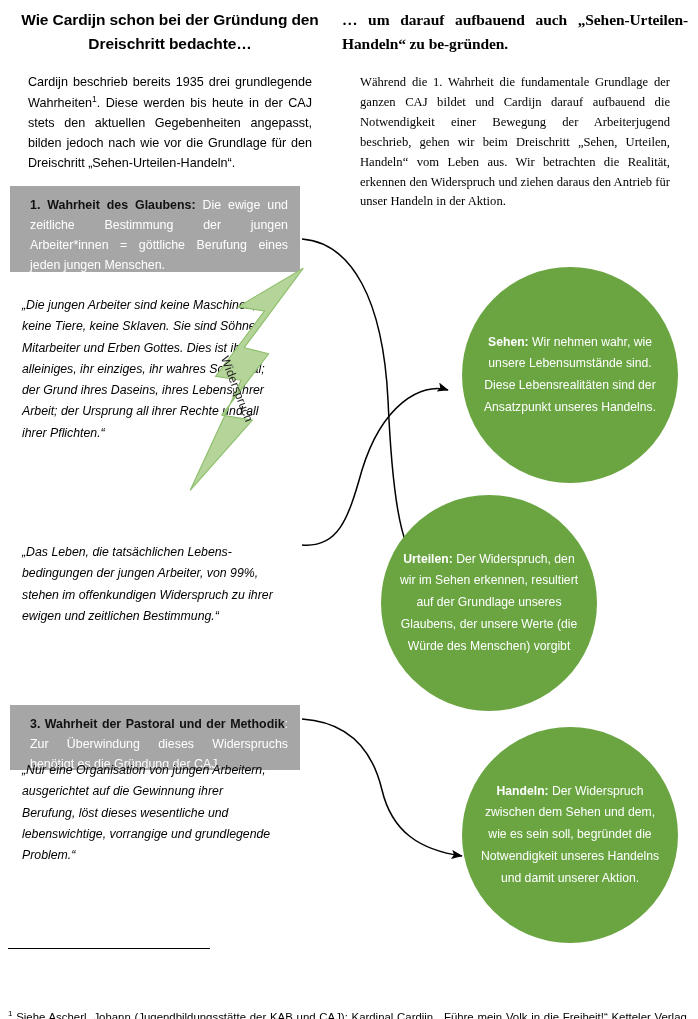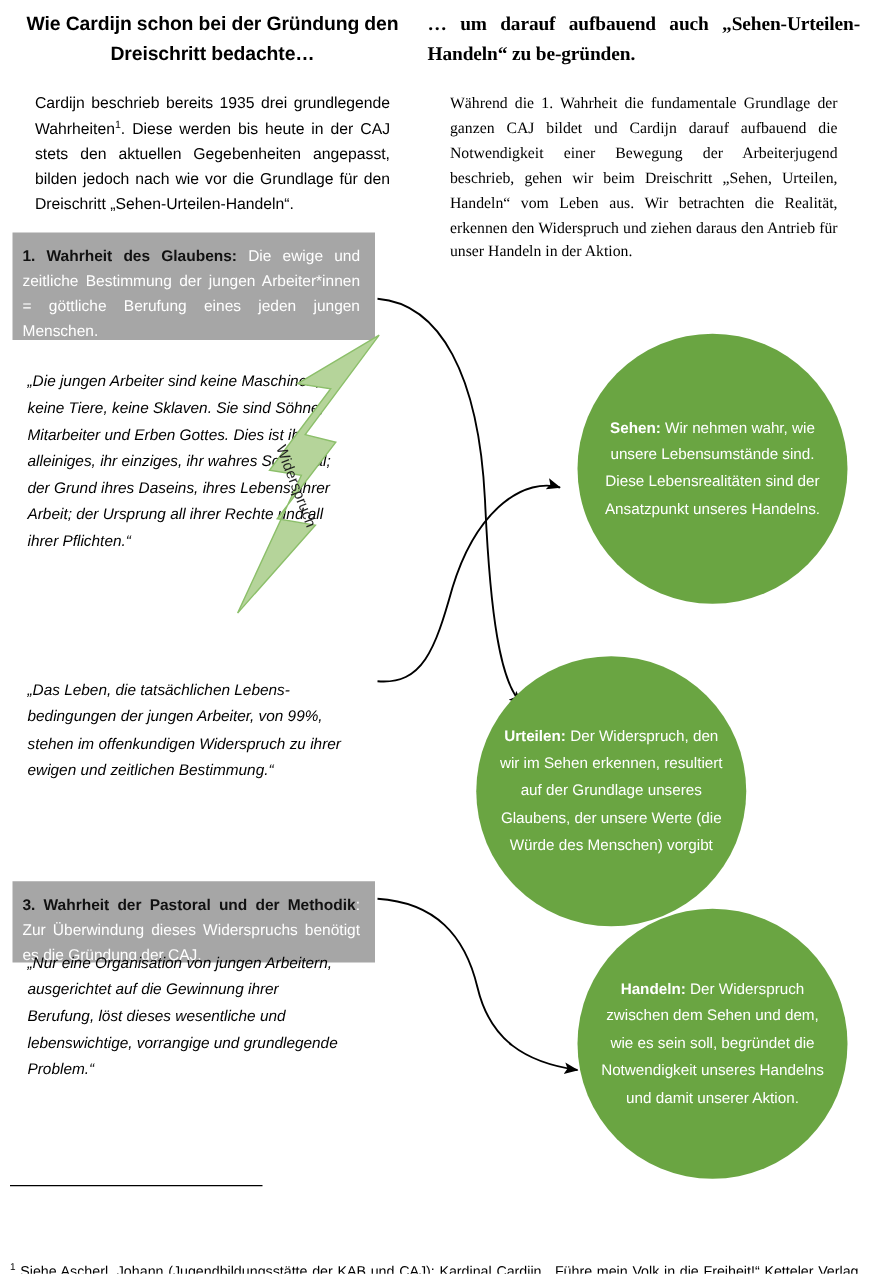--- a/index.html
+++ b/index.html
@@ -58,21 +58,21 @@
     hyphens: none;
   }
 
   
   .truth-box {
     position: absolute;
     left: 10px;
     background: #a6a6a6;
     color: #ffffff;
     box-sizing: border-box;
-    padding: 9px 12px 10px 8px;
+    padding: 9px 12px 10px 20px;
     font-size: 12.4px;
     line-height: 1.62;
     text-align: justify;
     text-align-last: left;
     width: 290px;
   }
   .truth-box b {
     color: #111111;
     font-weight: bold;
   }
@@ -137,21 +137,21 @@
   #circle-sehen {
     left: 462px;
     top: 267px;
     width: 216px;
     height: 216px;
   }
   #circle-sehen .inner { width: 180px; }
 
   #circle-urteilen {
     left: 381px;
-    top: 525px;
+    top: 495px;
     width: 216px;
     height: 216px;
   }
   #circle-urteilen .inner { width: 190px; }
 
   #circle-handeln {
     left: 462px;
     top: 727px;
     width: 216px;
     height: 216px;

